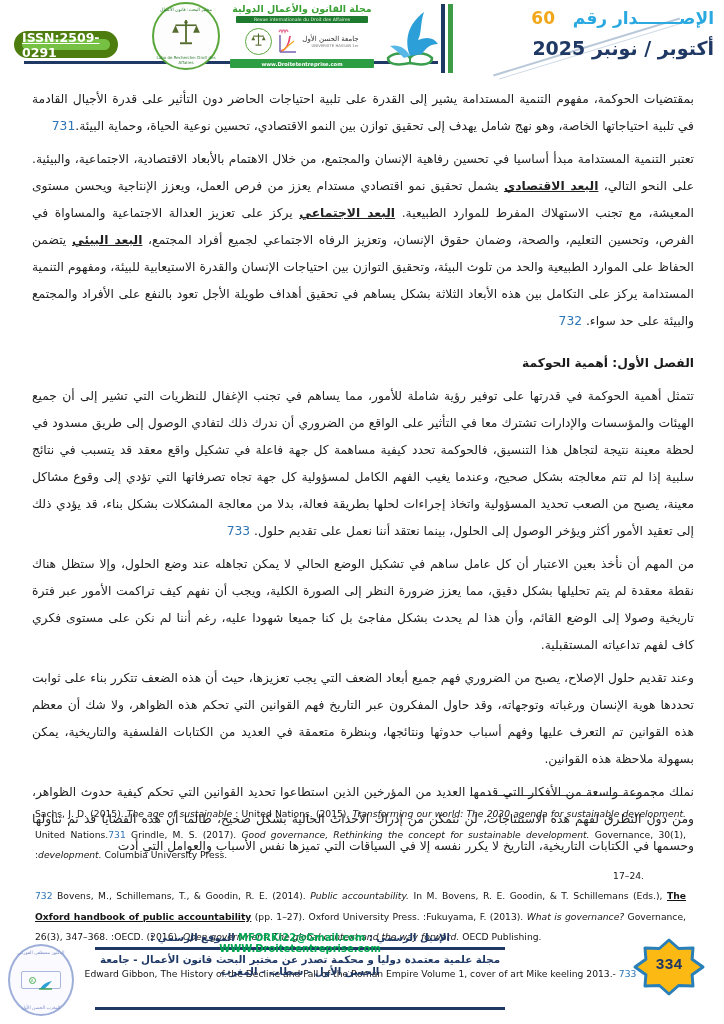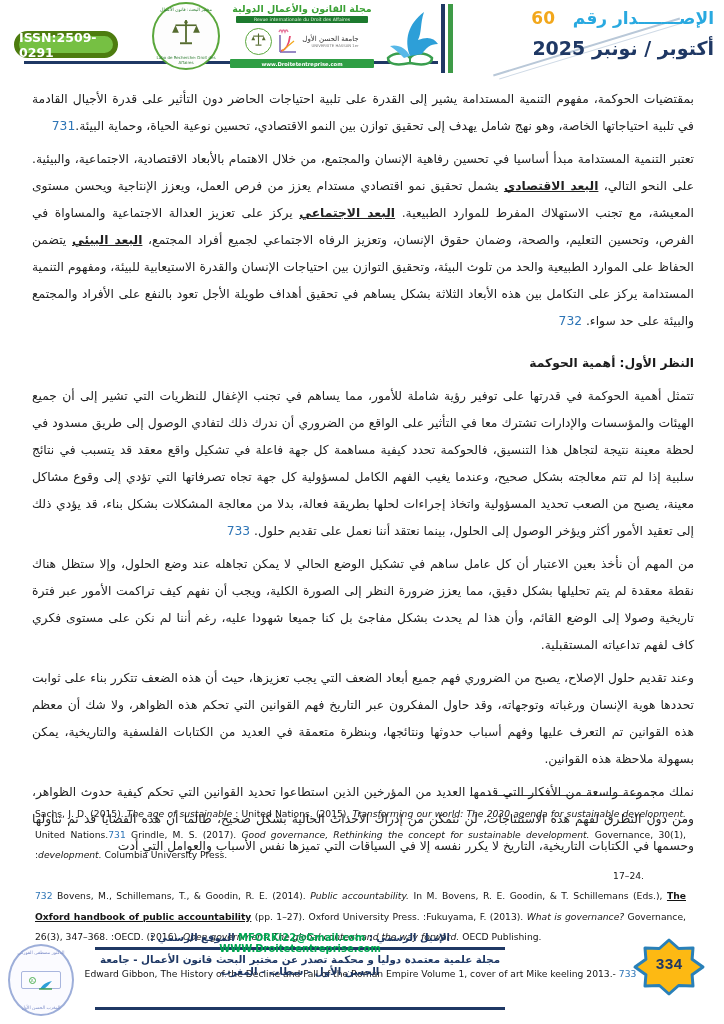--- a/index.html
+++ b/index.html
@@ -2,22 +2,22 @@
 <html lang="ar"><head>
 <meta charset="utf-8">
 <style>
   * { margin:0; padding:0; box-sizing:border-box; }
   html,body { background:#e8e8e8; }
   body { font-family:"DejaVu Sans", sans-serif; }
   .page { position:relative; width:724px; height:1024px; background:#ffffff; margin:0 auto; overflow:hidden; }
 
   
   .issn-pill { position:absolute; left:14px; top:31px; width:104px; height:27px;
-    background:#76c043; border:5px solid #4d7c0f; border-radius:14px;
-    color:#fff; font-weight:bold; font-size:12.5px; display:flex; align-items:center; justify-content:center; }
+    background:#76c043; border:8px solid #4d7c0f; border-radius:14px;
+    color:#fff; font-weight:bold; font-size:12.5px; display:flex; align-items:center; justify-content:center;text-decoration:underline; }
   .header-rule { position:absolute; left:24px; top:61px; width:414px; height:3px; background:#1f3864; }
   .vbar-navy { position:absolute; left:441px; top:4px; width:4px; height:69px; background:#1f3864; }
   .vbar-green { position:absolute; left:448px; top:4px; width:5px; height:69px; background:#3e9b47; }
 
   .round-logo { position:absolute; left:152px; top:2px; width:68px; height:68px; border-radius:50%;
     border:2px solid #5aa73c; background:#fdfdfd; display:flex; flex-direction:column; align-items:center; justify-content:space-between; padding:3px 2px; }
   .round-logo .ring-text { font-size:4.5px; color:#2e7d32; text-align:center; line-height:5px; direction:rtl; }
   .round-logo .ring-sub { font-size:4px; color:#2e7d32; text-align:center; line-height:4.5px; }
 
   .journal-block { position:absolute; left:226px; top:3px; width:152px; }
@@ -153,21 +153,21 @@
       <span class="issue-num">60</span>
     </div>
     <div class="issue-line2">أكتوبر / نونبر 2025</div>
   </div>
 
   <div class="body-text">
     <p><span>بمقتضيات الحوكمة، مفهوم التنمية المستدامة يشير إلى القدرة على تلبية احتياجات الحاضر دون التأثير على قدرة الأجيال القادمة في تلبية احتياجاتها الخاصة، وهو نهج شامل يهدف إلى تحقيق توازن بين النمو الاقتصادي، تحسين نوعية الحياة، وحماية البيئة.</span><span class="ref">731</span></p>
 
     <p><span>تعتبر التنمية المستدامة مبدأ أساسيا في تحسين رفاهية الإنسان والمجتمع، من خلال الاهتمام بالأبعاد الاقتصادية، الاجتماعية، والبيئية. على النحو التالي، </span><span class="b">البعد الاقتصادي</span><span> يشمل تحقيق نمو اقتصادي مستدام يعزز من فرص العمل، ويعزز الإنتاجية ويحسن مستوى المعيشة، مع تجنب الاستهلاك المفرط للموارد الطبيعية. </span><span class="b">البعد الاجتماعي</span><span> يركز على تعزيز العدالة الاجتماعية والمساواة في الفرص، وتحسين التعليم، والصحة، وضمان حقوق الإنسان، وتعزيز الرفاه الاجتماعي لجميع أفراد المجتمع، </span><span class="b">البعد البيئي</span><span> يتضمن الحفاظ على الموارد الطبيعية والحد من تلوث البيئة، وتحقيق التوازن بين احتياجات الإنسان والقدرة الاستيعابية للبيئة، ومفهوم التنمية المستدامة يركز على التكامل بين هذه الأبعاد الثلاثة بشكل يساهم في تحقيق أهداف طويلة الأجل تعود بالنفع على الأفراد والمجتمع والبيئة على حد سواء. </span><span class="ref">732</span></p>
 
-    <p class="heading">النظر الأول: أهمية الحوكمة</p>
+    <p class="heading">الفصل الأول: أهمية الحوكمة</p>
 
     <p><span>تتمثل أهمية الحوكمة في قدرتها على توفير رؤية شاملة للأمور، مما يساهم في تجنب الإغفال للنظريات التي تشير إلى أن جميع الهيئات والمؤسسات والإدارات تشترك معا في التأثير على الواقع من الضروري أن ندرك ذلك لتفادي الوصول إلى طريق مسدود في لحظة معينة نتيجة لتجاهل هذا التنسيق، فالحوكمة تحدد كيفية مساهمة كل جهة فاعلة في تشكيل واقع معقد قد يتسبب في نتائج سلبية إذا لم تتم معالجته بشكل صحيح، وعندما يغيب الفهم الكامل لمسؤولية كل جهة تجاه تصرفاتها التي تؤدي إلى وقوع مشاكل معينة، يصبح من الصعب تحديد المسؤولية واتخاذ إجراءات لحلها بطريقة فعالة، بدلا من معالجة المشكلات بشكل بناء، قد يؤدي ذلك إلى تعقيد الأمور أكثر ويؤخر الوصول إلى الحلول، بينما نعتقد أننا نعمل على تقديم حلول. </span><span class="ref">733</span></p>
 
     <p>من المهم أن نأخذ بعين الاعتبار أن كل عامل ساهم في تشكيل الوضع الحالي لا يمكن تجاهله عند وضع الحلول، وإلا ستظل هناك نقطة معقدة لم يتم تحليلها بشكل دقيق، مما يعزز ضرورة النظر إلى الصورة الكلية، ويجب أن نفهم كيف تراكمت الأمور عبر فترة تاريخية وصولا إلى الوضع القائم، وأن هذا لم يحدث بشكل مفاجئ بل كنا جميعا شهودا عليه، رغم أننا لم نكن على مستوى فكري كاف لفهم تداعياته المستقبلية.</p>
 
     <p>وعند تقديم حلول الإصلاح، يصبح من الضروري فهم جميع أبعاد الضعف التي يجب تعزيزها، حيث أن هذه الضعف تتكرر بناء على ثوابت تحددها هوية الإنسان ورغباته وتوجهاته، وقد حاول المفكرون عبر التاريخ فهم القوانين التي تحكم هذه الظواهر، ولا شك أن معظم هذه القوانين تم التعرف عليها وفهم أسباب حدوثها ونتائجها، وبنظرة متعمقة في العديد من الكتابات الفلسفية والتاريخية، يمكن بسهولة ملاحظة هذه القوانين.</p>
 
     <p>نملك مجموعة واسعة من الأفكار التي قدمها العديد من المؤرخين الذين استطاعوا تحديد القوانين التي تحكم كيفية حدوث الظواهر، ومن دون التطرق لفهم هذه الاستنتاجات، لن نتمكن من إدراك الأحداث الحالية بشكل صحيح، طالما أن هذه القضايا قد تم تناولها وحسمها في الكتابات التاريخية، التاريخ لا يكرر نفسه إلا في السياقات التي تميزها نفس الأسباب والعوامل التي أدت</p>
   </div>
 

